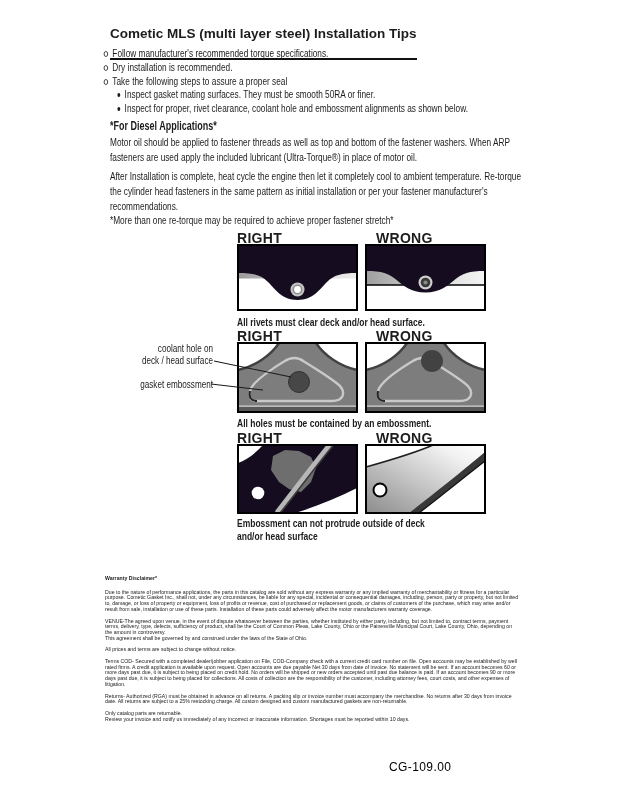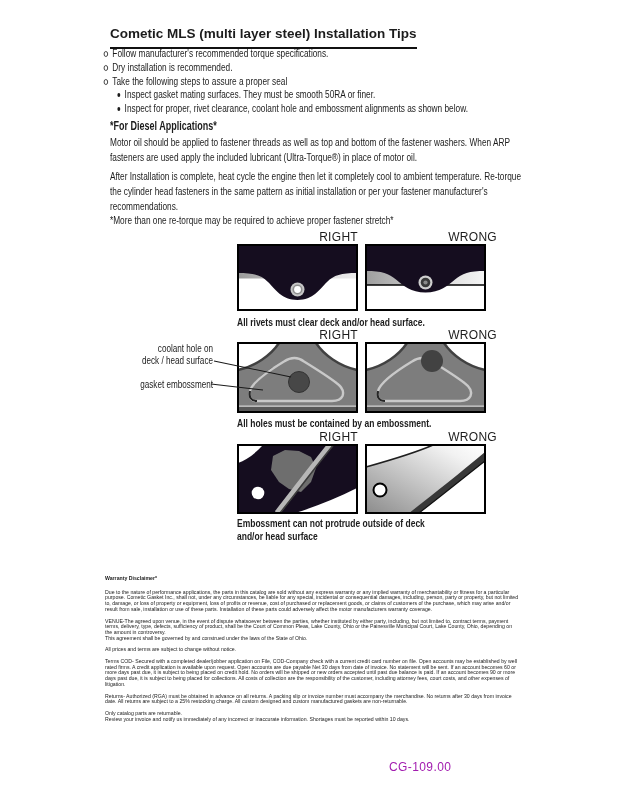--- a/index.html
+++ b/index.html
@@ -6,46 +6,46 @@
   .page{
     position:relative;width:618px;height:800px;background:#ffffff;
     font-family:"Liberation Sans","DejaVu Sans",sans-serif;color:#1c1c1c;
     overflow:hidden;margin:0 auto;
   }
   .abs{position:absolute;}
   .cond{transform:scaleX(0.72);transform-origin:0 0;}
   .cond-r{transform:scaleX(0.72);transform-origin:100% 0;}
   .title{
     top:26px;left:110px;font-size:13.5px;font-weight:bold;white-space:nowrap;
-    border-bottom:2px solid #111;padding-bottom:6px;display:inline-block;
+    border-bottom:2px solid #111;padding-bottom:17px;display:inline-block;
   }
   .bullets{top:47px;left:103px;width:620px;font-size:11.5px;line-height:13.8px;}
   .b-row{display:flex;align-items:flex-start;}
   .b-circ{flex:0 0 auto;width:4px;height:4px;border:1.2px solid #2a2a2a;border-radius:50%;margin:4px 6px 0 1px;}
   .b-dot{flex:0 0 auto;width:4px;height:4px;background:#1c1c1c;border-radius:50%;margin:4.5px 6px 0 0;}
   .b-sub{margin-left:20px;}
   .h2{top:119px;left:110px;font-size:12.5px;font-weight:bold;white-space:nowrap;}
   .para{left:110px;width:575px;font-size:11.5px;line-height:15px;}
   .p0{top:135px;}  .p1{top:169px;}  .p2{top:213px;white-space:nowrap;}
   .dgrow{left:0;width:618px;height:104px;}
   .r1{top:230px;} .r2{top:328px;} .r3{top:430px;}
-  .hdr{position:absolute;top:0;width:121px;text-align:right;font-size:12px;font-weight:normal;letter-spacing:.3px;}
+  .hdr{position:absolute;top:0;width:121px;text-align:left;font-size:14px;font-weight:bold;letter-spacing:.3px;}
   .hdr.right{left:237px;} .hdr.wrong{left:376px;}
   .panel{position:absolute;top:14px;}
   .panel.pr{left:237px;} .panel.pw{left:365px;}
   .cap{position:absolute;left:237px;font-size:11.8px;font-weight:bold;}
   .cap1{top:85px;white-space:nowrap;} .cap2{top:88px;white-space:nowrap;}
   .cap3{top:87px;width:290px;line-height:13px;}
   .lblgrp{position:absolute;left:43px;width:170px;text-align:right;font-size:11.3px;line-height:12.2px;}
   .lbl1{top:14px;} .lbl2{top:50px;}
   .leaders{position:absolute;left:0;top:0;pointer-events:none;}
   .fine{top:576px;left:105px;width:414px;font-size:5.2px;line-height:5.7px;color:#222;}
   .fine .fh{font-weight:bold;margin:0 0 8px 0;}
   .fine p{margin:0 0 6px 0;white-space:pre-line;}
-  .footer-code{top:760px;left:389px;font-size:12px;letter-spacing:.4px;color:#a21caf;}
+  .footer-code{top:760px;left:389px;font-size:12px;letter-spacing:.4px;color:#000000;}
   svg{display:block;}
 </style>
 </head>
 <body>
 
 <div class="page">
 
   <div class="abs title">Cometic MLS (multi layer steel) Installation Tips</div>
 
   <div class="abs bullets cond">

